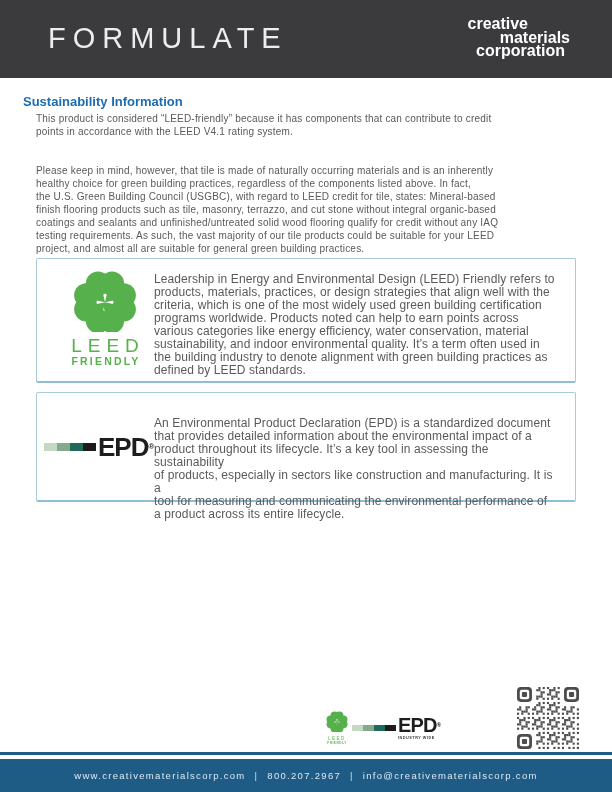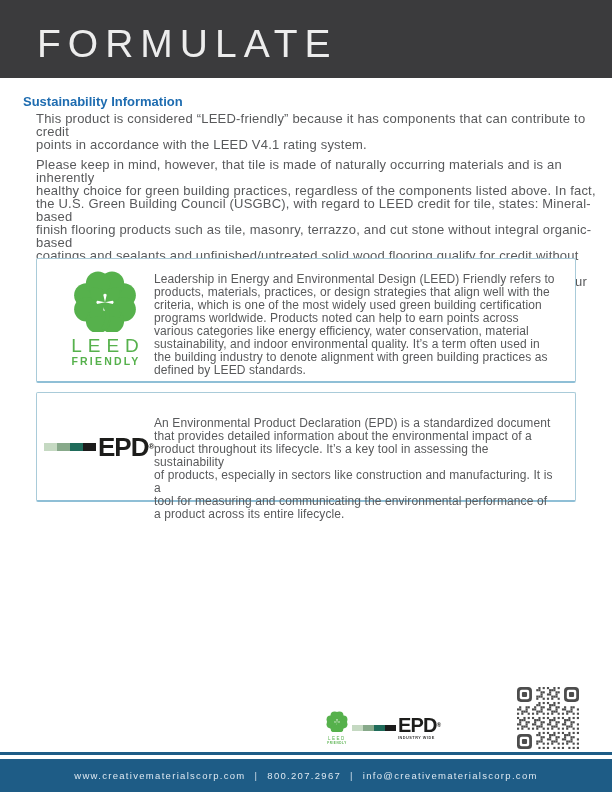--- a/index.html
+++ b/index.html
@@ -2,31 +2,31 @@
 <html><head>
 <meta charset="utf-8">
 <style>
   * { margin:0; padding:0; box-sizing:border-box; }
   html,body { background:#ffffff; }
   body { font-family:"Liberation Sans", sans-serif; }
   .page { position:relative; width:612px; height:792px; margin:0 auto; background:#ffffff; overflow:hidden; }
 
   
   .header { position:absolute; left:0; top:0; width:612px; height:78px; background:#3b3b3d; }
-  .brand { position:absolute; left:37px; top:22px; font-size:39px; font-weight:400; letter-spacing:7px; color:#ededed; }
+  .brand { position:absolute; left:48px; top:22px; font-size:29px; font-weight:400; letter-spacing:7px; color:#ededed; }
   .company { position:absolute; right:42px; top:17px; text-align:right; color:#ffffff; font-weight:bold; font-size:16px; line-height:13.5px; }
   .company .l1 { margin-right:42px; }
   .company .l2 { margin-right:0; }
   .company .l3 { margin-right:5px; }
 
   
   .section-title { position:absolute; left:23px; top:94px; font-size:13px; font-weight:bold; color:#1e6cb0; }
-  .para { position:absolute; left:36px; width:560px; font-size:13px; line-height:13px; letter-spacing:0.2px; color:#58595b; white-space:pre-line; }
+  .para { position:absolute; left:36px; width:560px; font-size:10px; line-height:13px; letter-spacing:0.2px; color:#58595b; white-space:pre-line; }
   .para.p1 { top:112px; }
-  .para.p2 { top:158px; }
+  .para.p2 { top:164px; }
 
   
   .info-box { position:absolute; left:36px; width:540px; background:#ffffff;
               border:1px solid #a9cbd9; border-bottom:2px solid #8fbfd6; border-radius:2px; }
   .box-leed { top:258px; height:125px; }
   .box-epd  { top:392px; height:110px; }
   .box-text { position:absolute; left:117px; top:14px; width:408px; font-size:12px; line-height:13px; letter-spacing:0.1px; color:#58595b; white-space:pre-line; }
   .box-epd .box-text { top:24px; }
 
   
@@ -83,20 +83,25 @@
       </g>
       <path d="M28,24 C30.5,30 31,34 27,41" stroke="#56b14c" stroke-width="3.2" fill="none" stroke-linecap="round"></path>
     </g>
   </defs>
 </svg>
 
 <div class="page">
 
   <div class="header">
     <div class="brand">FORMULATE</div>
+    <div class="company">
+      <div class="l1">creative</div>
+      <div class="l2">materials</div>
+      <div class="l3">corporation</div>
+    </div>
   </div>
 
   <div class="section-title">Sustainability Information</div>
   <div class="para p1">This product is considered “LEED-friendly” because it has components that can contribute to credit
 points in accordance with the LEED V4.1 rating system.</div>
   <div class="para p2">Please keep in mind, however, that tile is made of naturally occurring materials and is an inherently
 healthy choice for green building practices, regardless of the components listed above.  In fact,
 the U.S. Green Building Council (USGBC), with regard to LEED credit for tile, states:  Mineral-based
 finish flooring products such as tile, masonry, terrazzo, and cut stone without integral organic-based
 coatings and sealants and unfinished/untreated solid wood flooring qualify for credit without any IAQ

